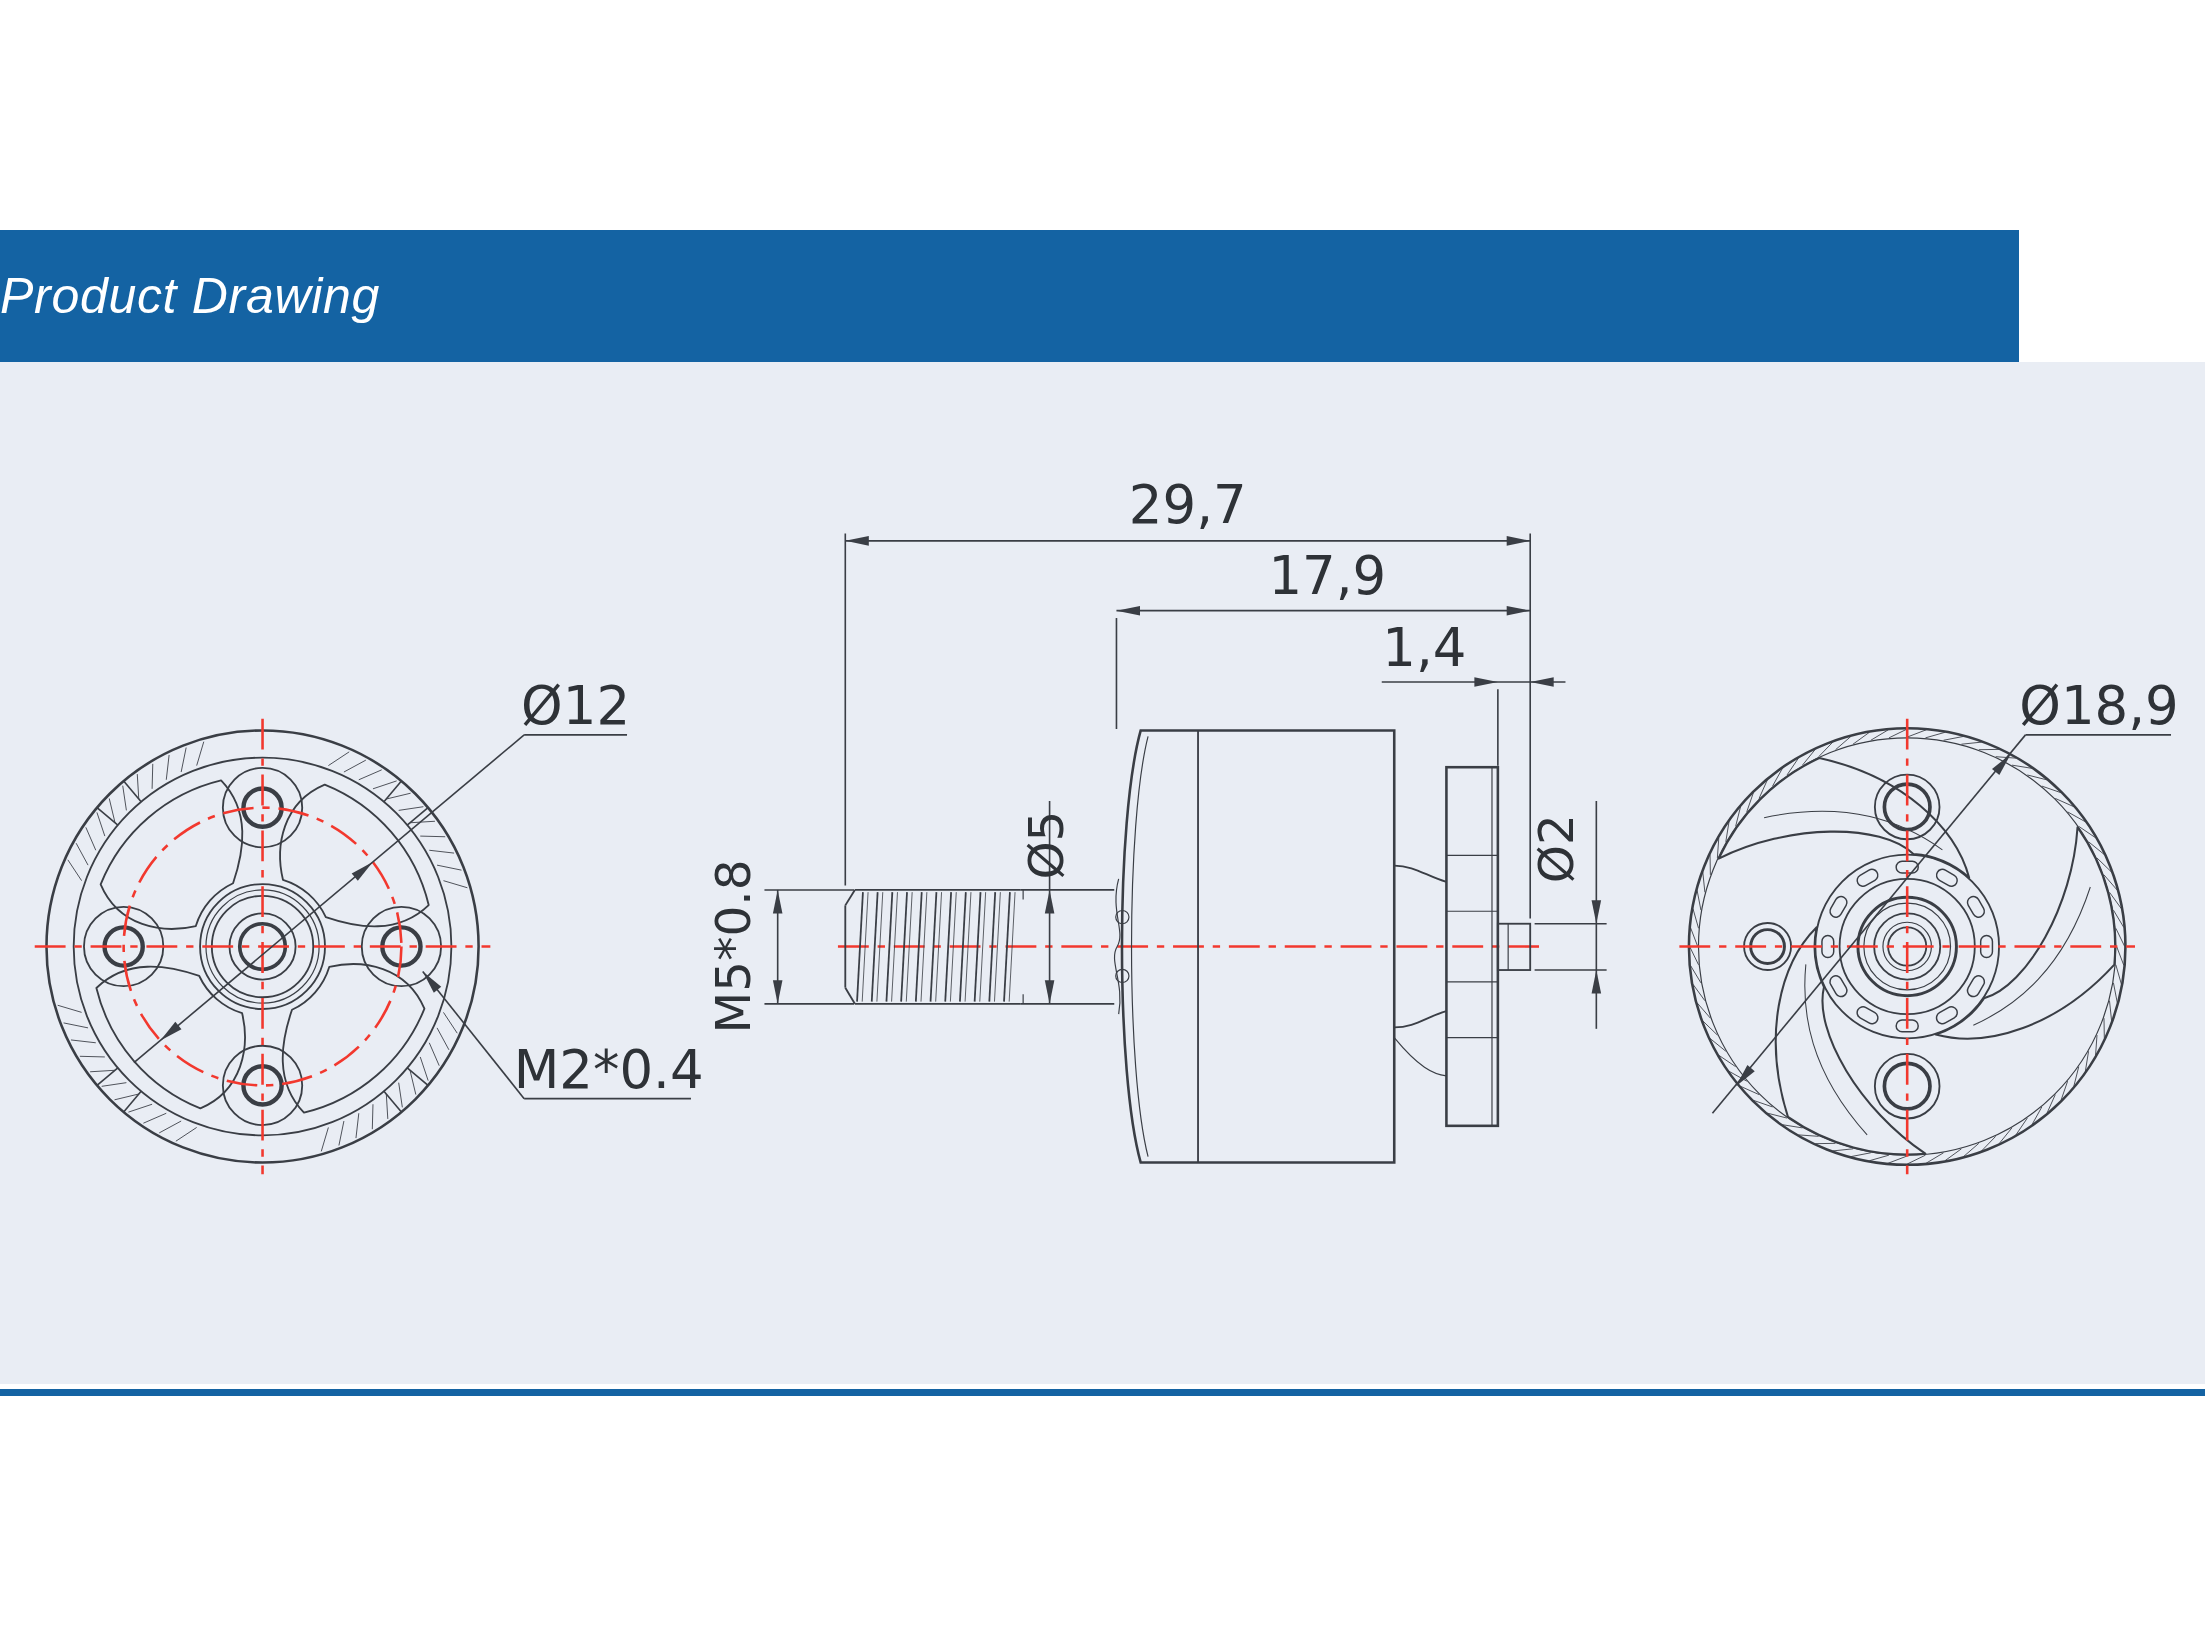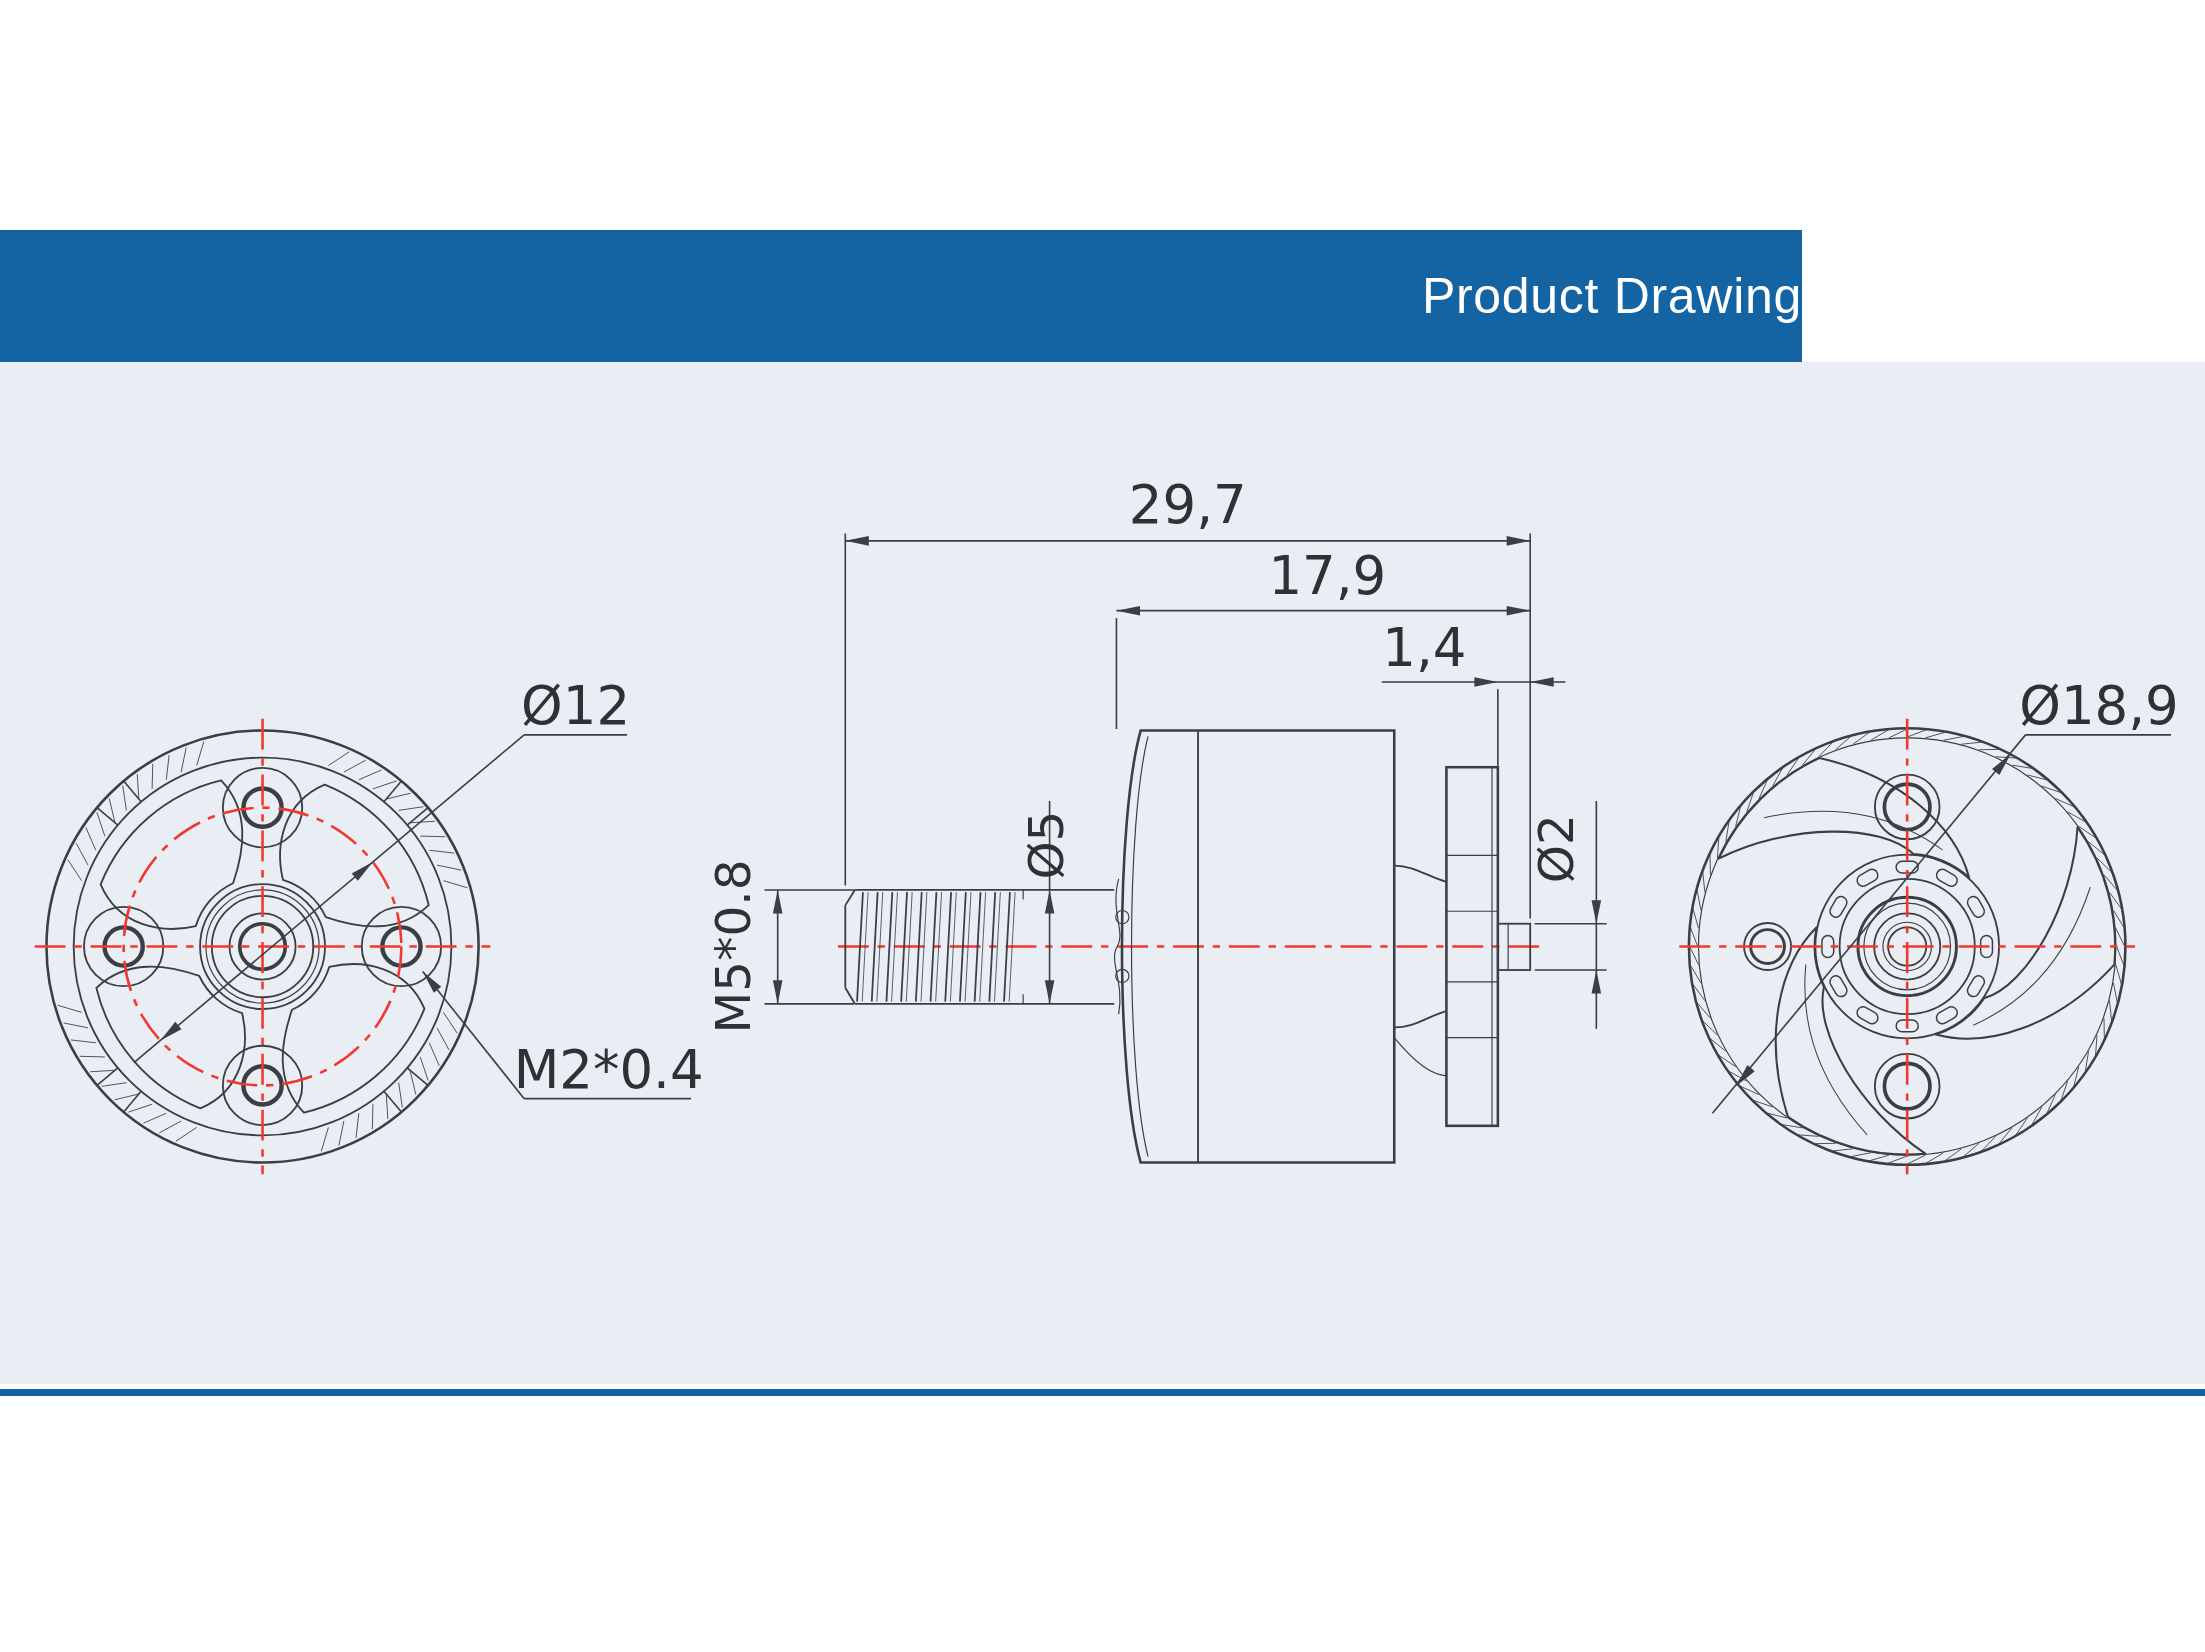--- a/index.html
+++ b/index.html
@@ -7,23 +7,23 @@
     --panel-bg:#e9edf4;
     --line:#3a3e45;
     --red:#f2382e;
     --text:#2e3237;
     --divider:#1463a3;
   }
   html,body{margin:0;padding:0;}
   body{font-family:"Liberation Sans", sans-serif;}
   .stage{position:relative;width:2205px;height:1652px;background:#ffffff;overflow:hidden;}
   .header-bar{
-    position:absolute;left:0;top:230px;width:1802px;height:132px;
+    position:absolute;left:0;top:230px;width:2019px;height:132px;
     background:var(--header-bg);
-    display:flex;align-items:center;justify-content:flex-end;
+    display:flex;align-items:center;justify-content:flex-start;font-style:italic;
   }
   .header-title{
     color:#ffffff;font-size:50px;font-weight:400;letter-spacing:0.7px;
     font-family:"Liberation Sans", sans-serif;
   }
   .panel{
     position:absolute;left:0;top:362px;width:2205px;height:1022px;
     background:var(--panel-bg);
   }
   .divider{

